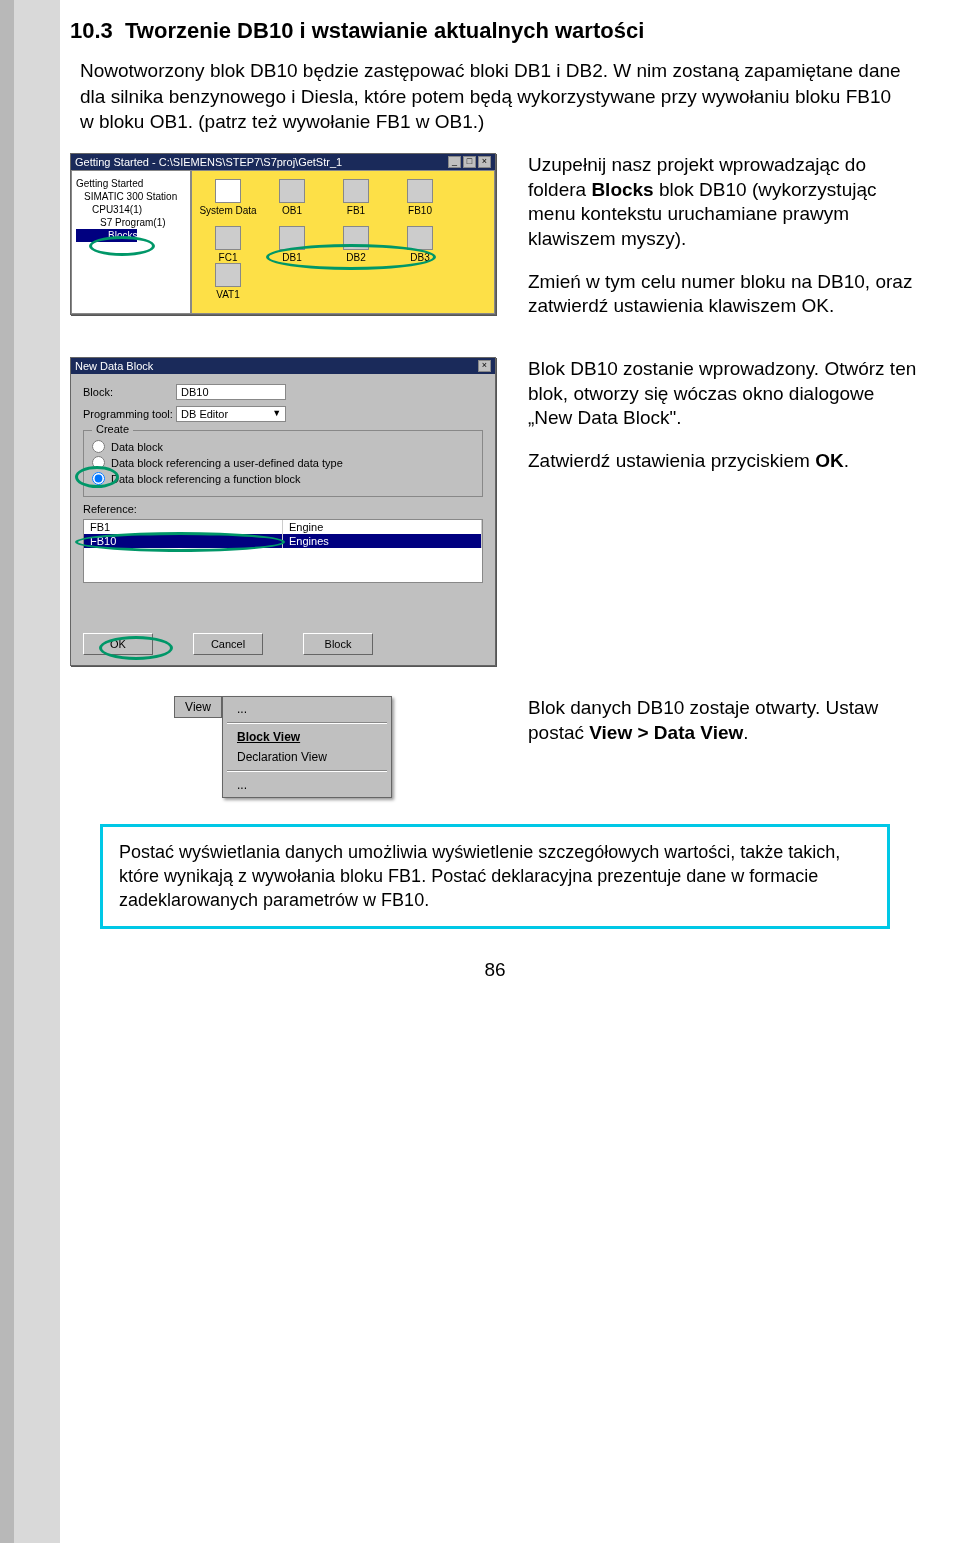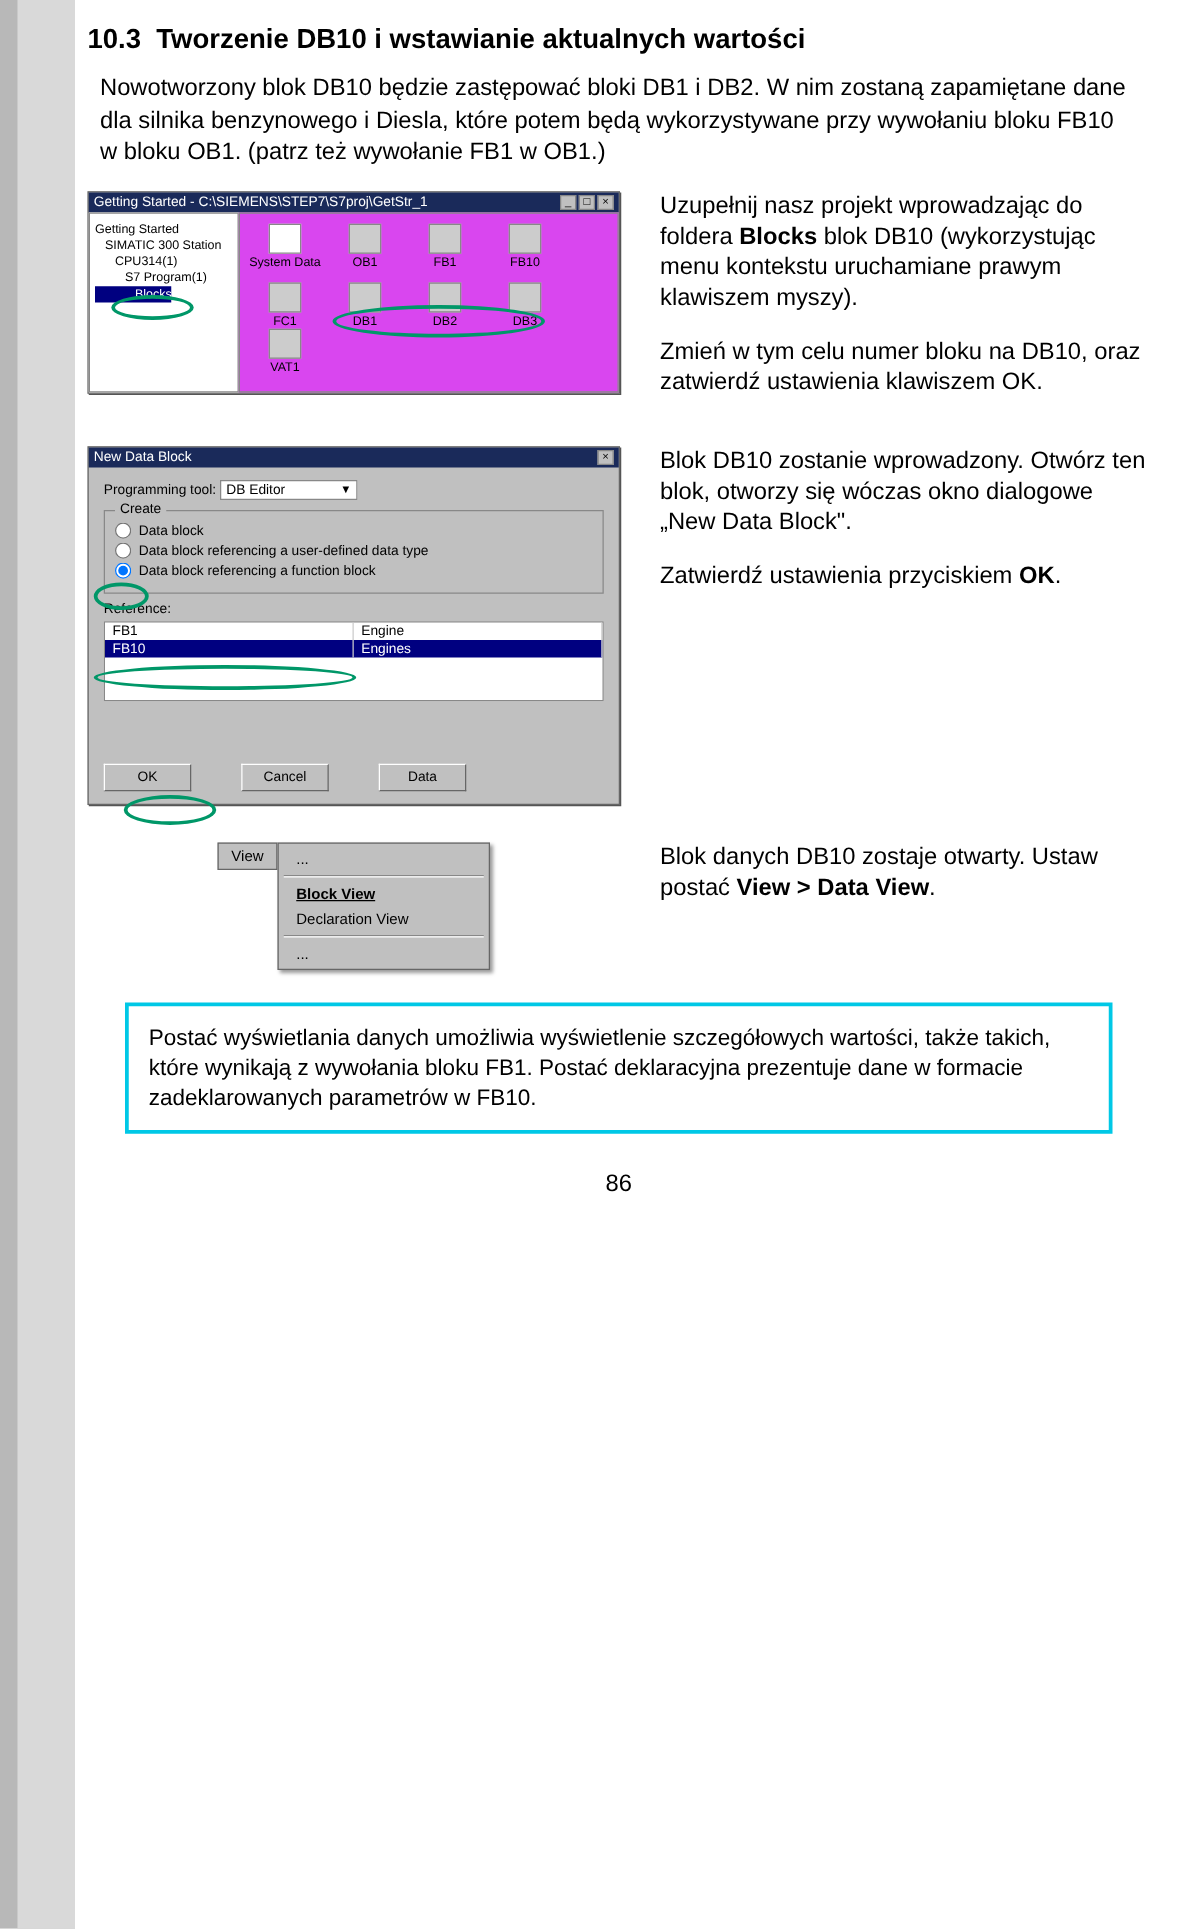--- a/index.html
+++ b/index.html
@@ -58,21 +58,21 @@
     align-items: center;
     justify-content: space-between;
   }
   .tb-right { display: flex; gap: 2px; }
   .tb-btn { width: 13px; height: 12px; background: #c0c0c0; border: 1px solid #888; font-size: 9px; line-height: 9px; text-align: center; color:#000; }
   .icon-cell { display:inline-flex; flex-direction:column; align-items:center; width:60px; font-size:10px; }
   .icon-box { width:26px; height:24px; background:#fff; border:1px solid #888; margin-bottom:2px; }
   .icon-block { width:26px; height:24px; background:#ccc; border:1px solid #888; margin-bottom:2px; }
   .tree { padding: 6px 4px; font-size:10px; background:#fff; border:1px solid #888; width:120px; height:144px; }
   .tree-line { white-space:nowrap; padding:1px 0; }
-  .main-pane { background:#d946ef; border:1px solid #888; padding:8px 6px; }
+  .main-pane { background:#fde047; border:1px solid #888; padding:8px 6px; }
   .circle {
     position: absolute;
     border: 3px solid #009768;
     border-radius: 50%;
     pointer-events: none;
   }
   .label { display:inline-block; min-width:90px; }
   .input-flat { background:#fff; border:1px solid #888; padding:1px 4px; display:inline-block; min-width:110px; font-size:11px; }
   .select-flat { background:#fff; border:1px solid #888; padding:1px 4px; display:inline-flex; align-items:flex-start; justify-content:space-between; min-width:110px; font-size:11px; }
   .dropdown-arrow { font-size:9px; color:#000; }
@@ -198,20 +198,24 @@
   <div class="row">
     <div class="img-box">
       <div class="win" style="width:426px;">
         <div class="titlebar">
           <span>New Data Block</span>
           <span class="tb-right">
               <span class="tb-btn">×</span>
             </span>
         </div>
         <div style="padding:10px 12px;">
+          <div style="margin-bottom:6px;">
+            <span class="label">Block:</span>
+            <span class="input-flat">DB10</span>
+          </div>
           <div style="margin-bottom:8px;">
             <span class="label">Programming tool:</span>
             <span class="select-flat">
               <span>DB Editor</span>
               <span class="dropdown-arrow">▼</span>
             </span>
           </div>
           <div class="groupbox">
             <span class="groupbox-title">Create</span>
             <label class="radio">
@@ -235,21 +239,21 @@
               </div>
             <div class="list-row sel">
                 <span class="list-cell">FB10</span>
                 <span class="list-cell">Engines</span>
               </div>
           </div>
           <div style="height:50px;"></div>
           <div style="display:flex;gap:40px;justify-content:flex-start;">
             <span class="btn">OK</span>
             <span class="btn">Cancel</span>
-            <span class="btn">Data</span>
+            <span class="btn">Block</span>
           </div>
         </div>
         <div class="circle" style="left:4px; top:108px; width:44px; height:22px;"></div>
         <div class="circle" style="left:4px; top:174px; width:210px; height:20px;"></div>
         <div class="circle" style="left:28px; top:278px; width:74px; height:24px;"></div>
       </div>
     </div>
     <div class="desc">
       <p>Blok DB10 zostanie wprowadzony. Otwórz ten blok, otworzy się wóczas okno dialogowe „New Data Block".</p>
       <p>Zatwierdź ustawienia przyciskiem <b>OK</b>.</p>

